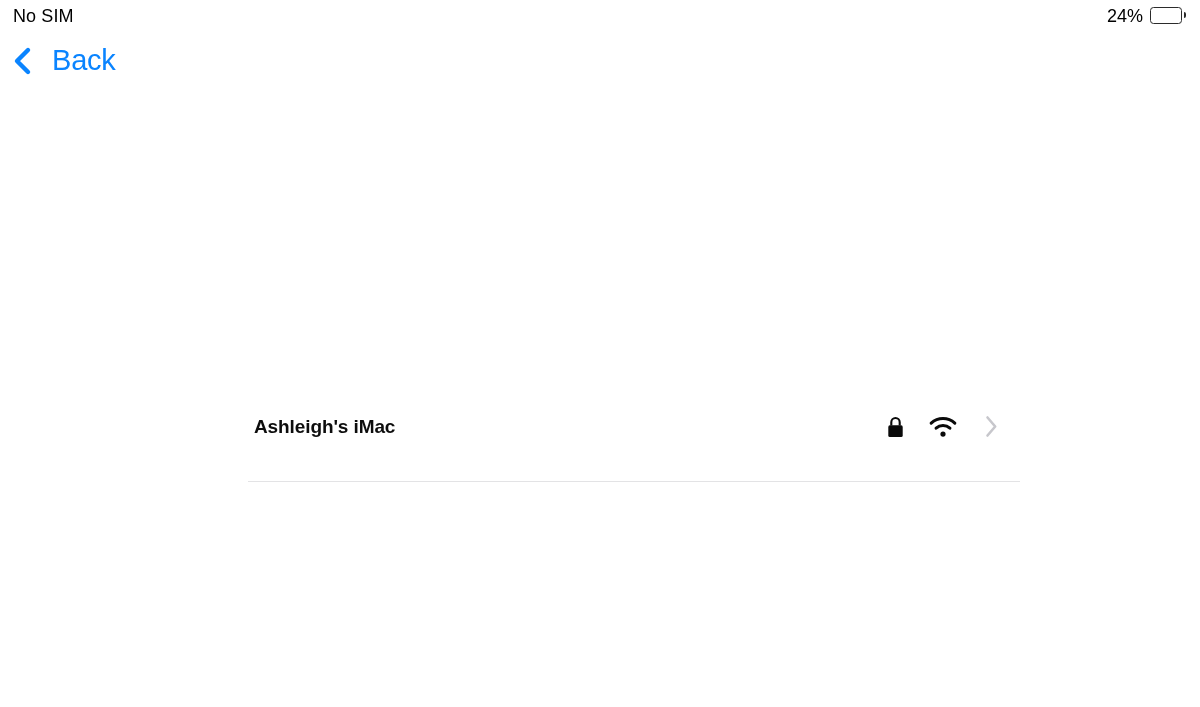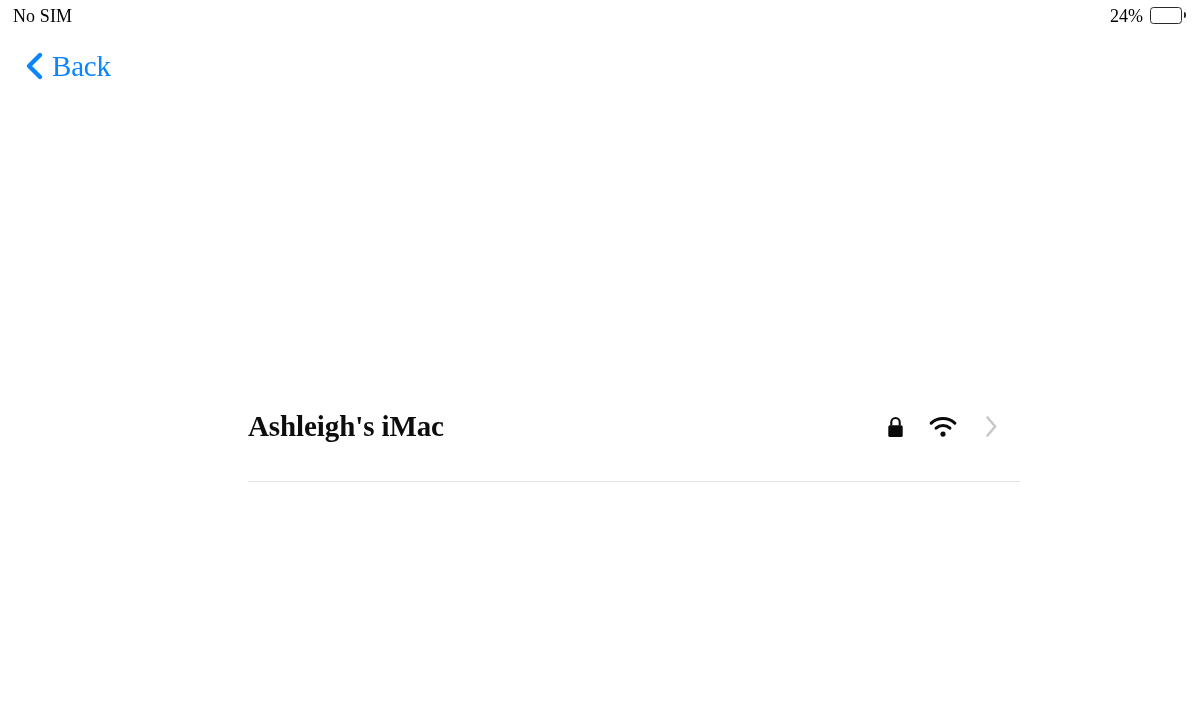--- a/index.html
+++ b/index.html
@@ -11,21 +11,20 @@
     background: #ffffff;
     font-family: "Liberation Sans", "DejaVu Sans", sans-serif;
     overflow: hidden;
   }
 
   #screen {
     position: relative;
     width: 1200px;
     height: 707px;
     background: #ffffff;
-    font-family: Liberation Serif, serif;
   }
 
   
   #status-bar {
     position: absolute;
     top: 0; left: 0;
     width: 1200px;
     height: 30px;
     display: flex;
     align-items: center;
@@ -84,26 +83,27 @@
     height: 6.5px;
     background: #2b2b2b;
     border-radius: 0 2px 2px 0;
     margin-left: 1.2px;
   }
 
   
   #back-button {
     position: absolute;
     top: 46px;
-    left: 24px;
-    display: flex;
-    align-items: center;
+    left: 12px;
+    display: flex;
+    align-items: flex-start;
     height: 40px;
     cursor: pointer;
     user-select: none;
+    gap: 12px;
   }
   #back-chevron-icon {
     width: 20px;
     height: 30px;
     margin-right: 8px;
     display: block;
   }
   #back-label {
     font-size: 29px;
     font-weight: 400;
@@ -139,25 +139,26 @@
     position: relative;
     height: 110px;
     display: flex;
     align-items: center;
     justify-content: space-between;
     border-bottom: 1px solid #e3e3e5;
     cursor: pointer;
   }
 
   .network-name {
-    font-size: 29px;
+    font-size: 19px;
     font-weight: 700;
     color: #0d0d0d;
     letter-spacing: -0.1px;
     line-height: 1;
+    margin-left: 6px;
   }
 
   .row-accessories {
     display: flex;
     align-items: center;
   }
 
   .lock-icon   { width: 17px; height: 22px; display: block; margin-right: 25px; }
   .wifi-icon   { width: 28px; height: 21px; display: block; margin-right: 28px; }
   .chevron-icon{ width: 13px; height: 23px; display: block; margin-right: 22px; }

